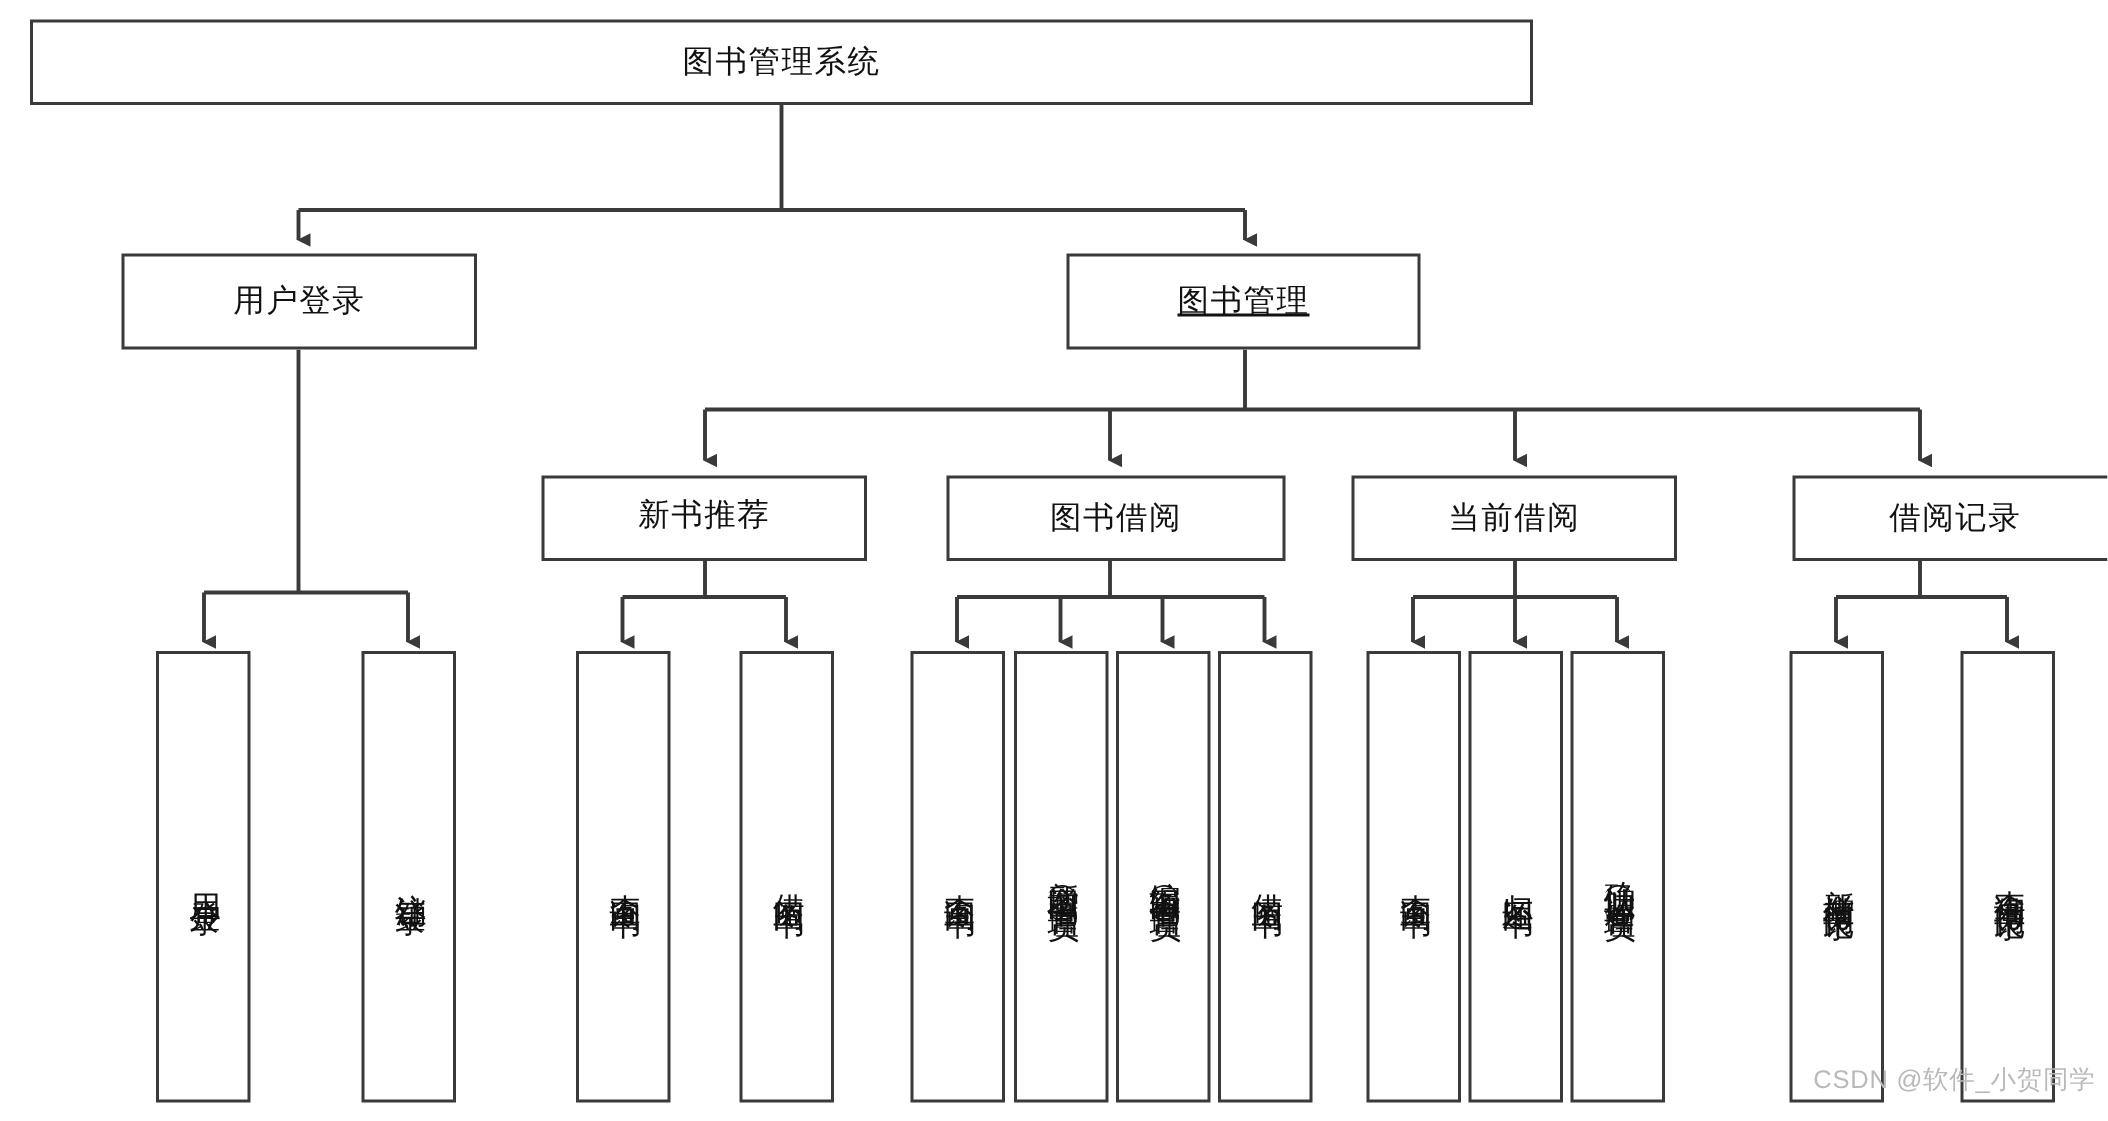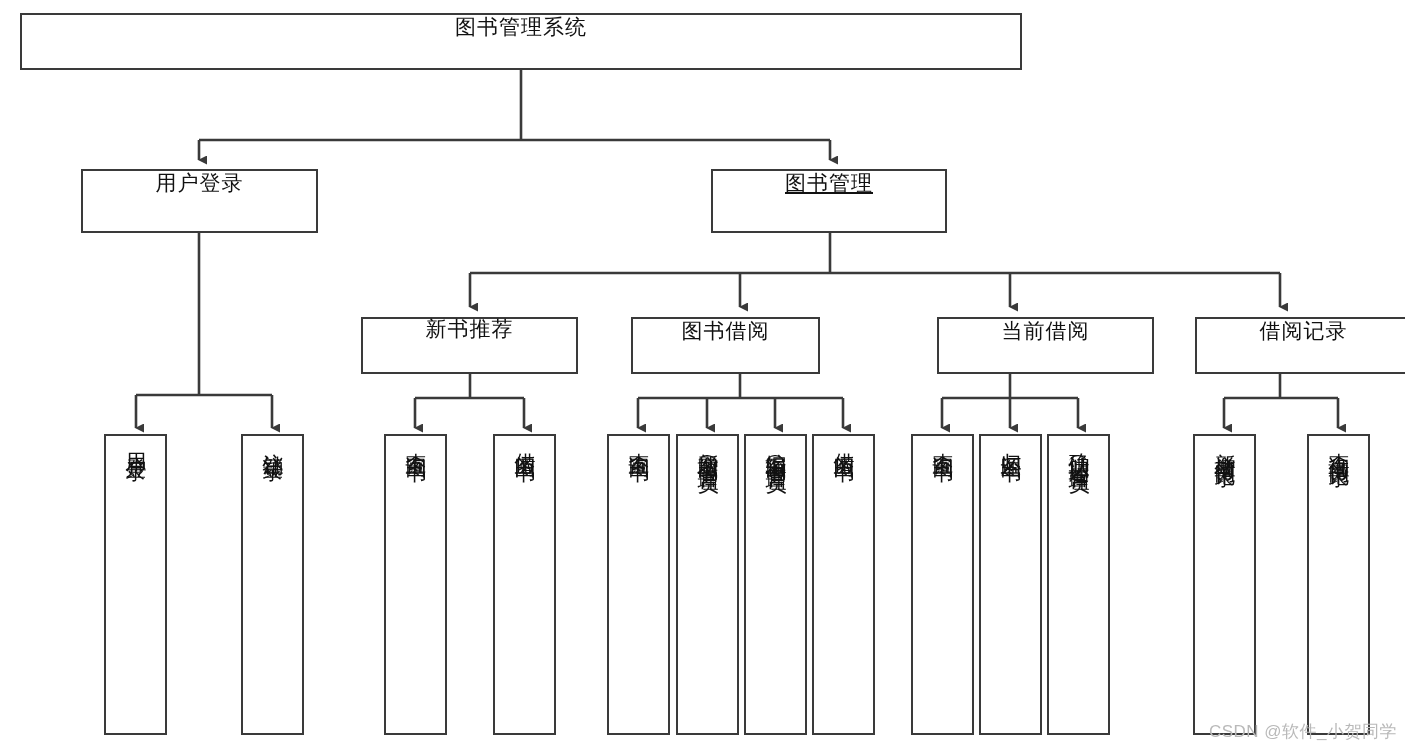--- a/index.html
+++ b/index.html
@@ -23,21 +23,21 @@
     top: 0;
     width: 1405px;
     height: 747px;
   }
   .node-box {
     position: absolute;
     box-sizing: border-box;
     background: #ffffff;
     border: 2px solid #3a3a3a;
     display: flex;
-    align-items: flex-start;
+    align-items: center;
     justify-content: center;
     color: #111111;
     text-align: center;
   }
   .node-box.horiz {
     font-size: 21px;
     letter-spacing: 1px;
   }
   .node-box.vert {
     font-size: 21px;
@@ -50,21 +50,21 @@
     letter-spacing: 3px;
     white-space: nowrap;
   }
   .node-box.horiz .label {
     line-height: 1.1;
     white-space: nowrap;
   }
   .watermark {
     position: absolute;
     right: 8px;
-    bottom: 4px;
+    bottom: 16px;
     font-size: 17px;
     color: #b9b9b9;
     letter-spacing: 0.5px;
     white-space: nowrap;
     pointer-events: none;
   }
 </style>
 </head>
 <body>
 
@@ -127,24 +127,24 @@
   <div class="node-box horiz" style="left:81px; top:169px; width:237px; height:64px;">
     <span class="label">用户登录</span>
   </div>
   <div class="node-box horiz" style="left:711px; top:169px; width:236px; height:64px;text-decoration:underline;">
     <span class="label">图书管理</span>
   </div>
 
   <div class="node-box horiz" style="left:361px; top:317px; width:217px; height:57px;font-family:Liberation Mono, monospace;">
     <span class="label">新书推荐</span>
   </div>
-  <div class="node-box horiz" style="left:631px; top:317px; width:189px; height:57px;">
+  <div class="node-box horiz" style="left:631px; top:317px; width:226px; height:57px;">
     <span class="label">图书借阅</span>
   </div>
-  <div class="node-box horiz" style="left:901px; top:317px; width:217px; height:57px;margin-left:36px;">
+  <div class="node-box horiz" style="left:901px; top:317px; width:217px; height:57px;">
     <span class="label">当前借阅</span>
   </div>
   <div class="node-box horiz" style="left:1195px; top:317px; width:217px; height:57px;">
     <span class="label">借阅记录</span>
   </div>
 
   <div class="node-box vert" style="left:104px; top:434px; width:63px; height:301px;">
     <span class="label">用户登录</span>
   </div>
   <div class="node-box vert" style="left:241px; top:434px; width:63px; height:301px;">

